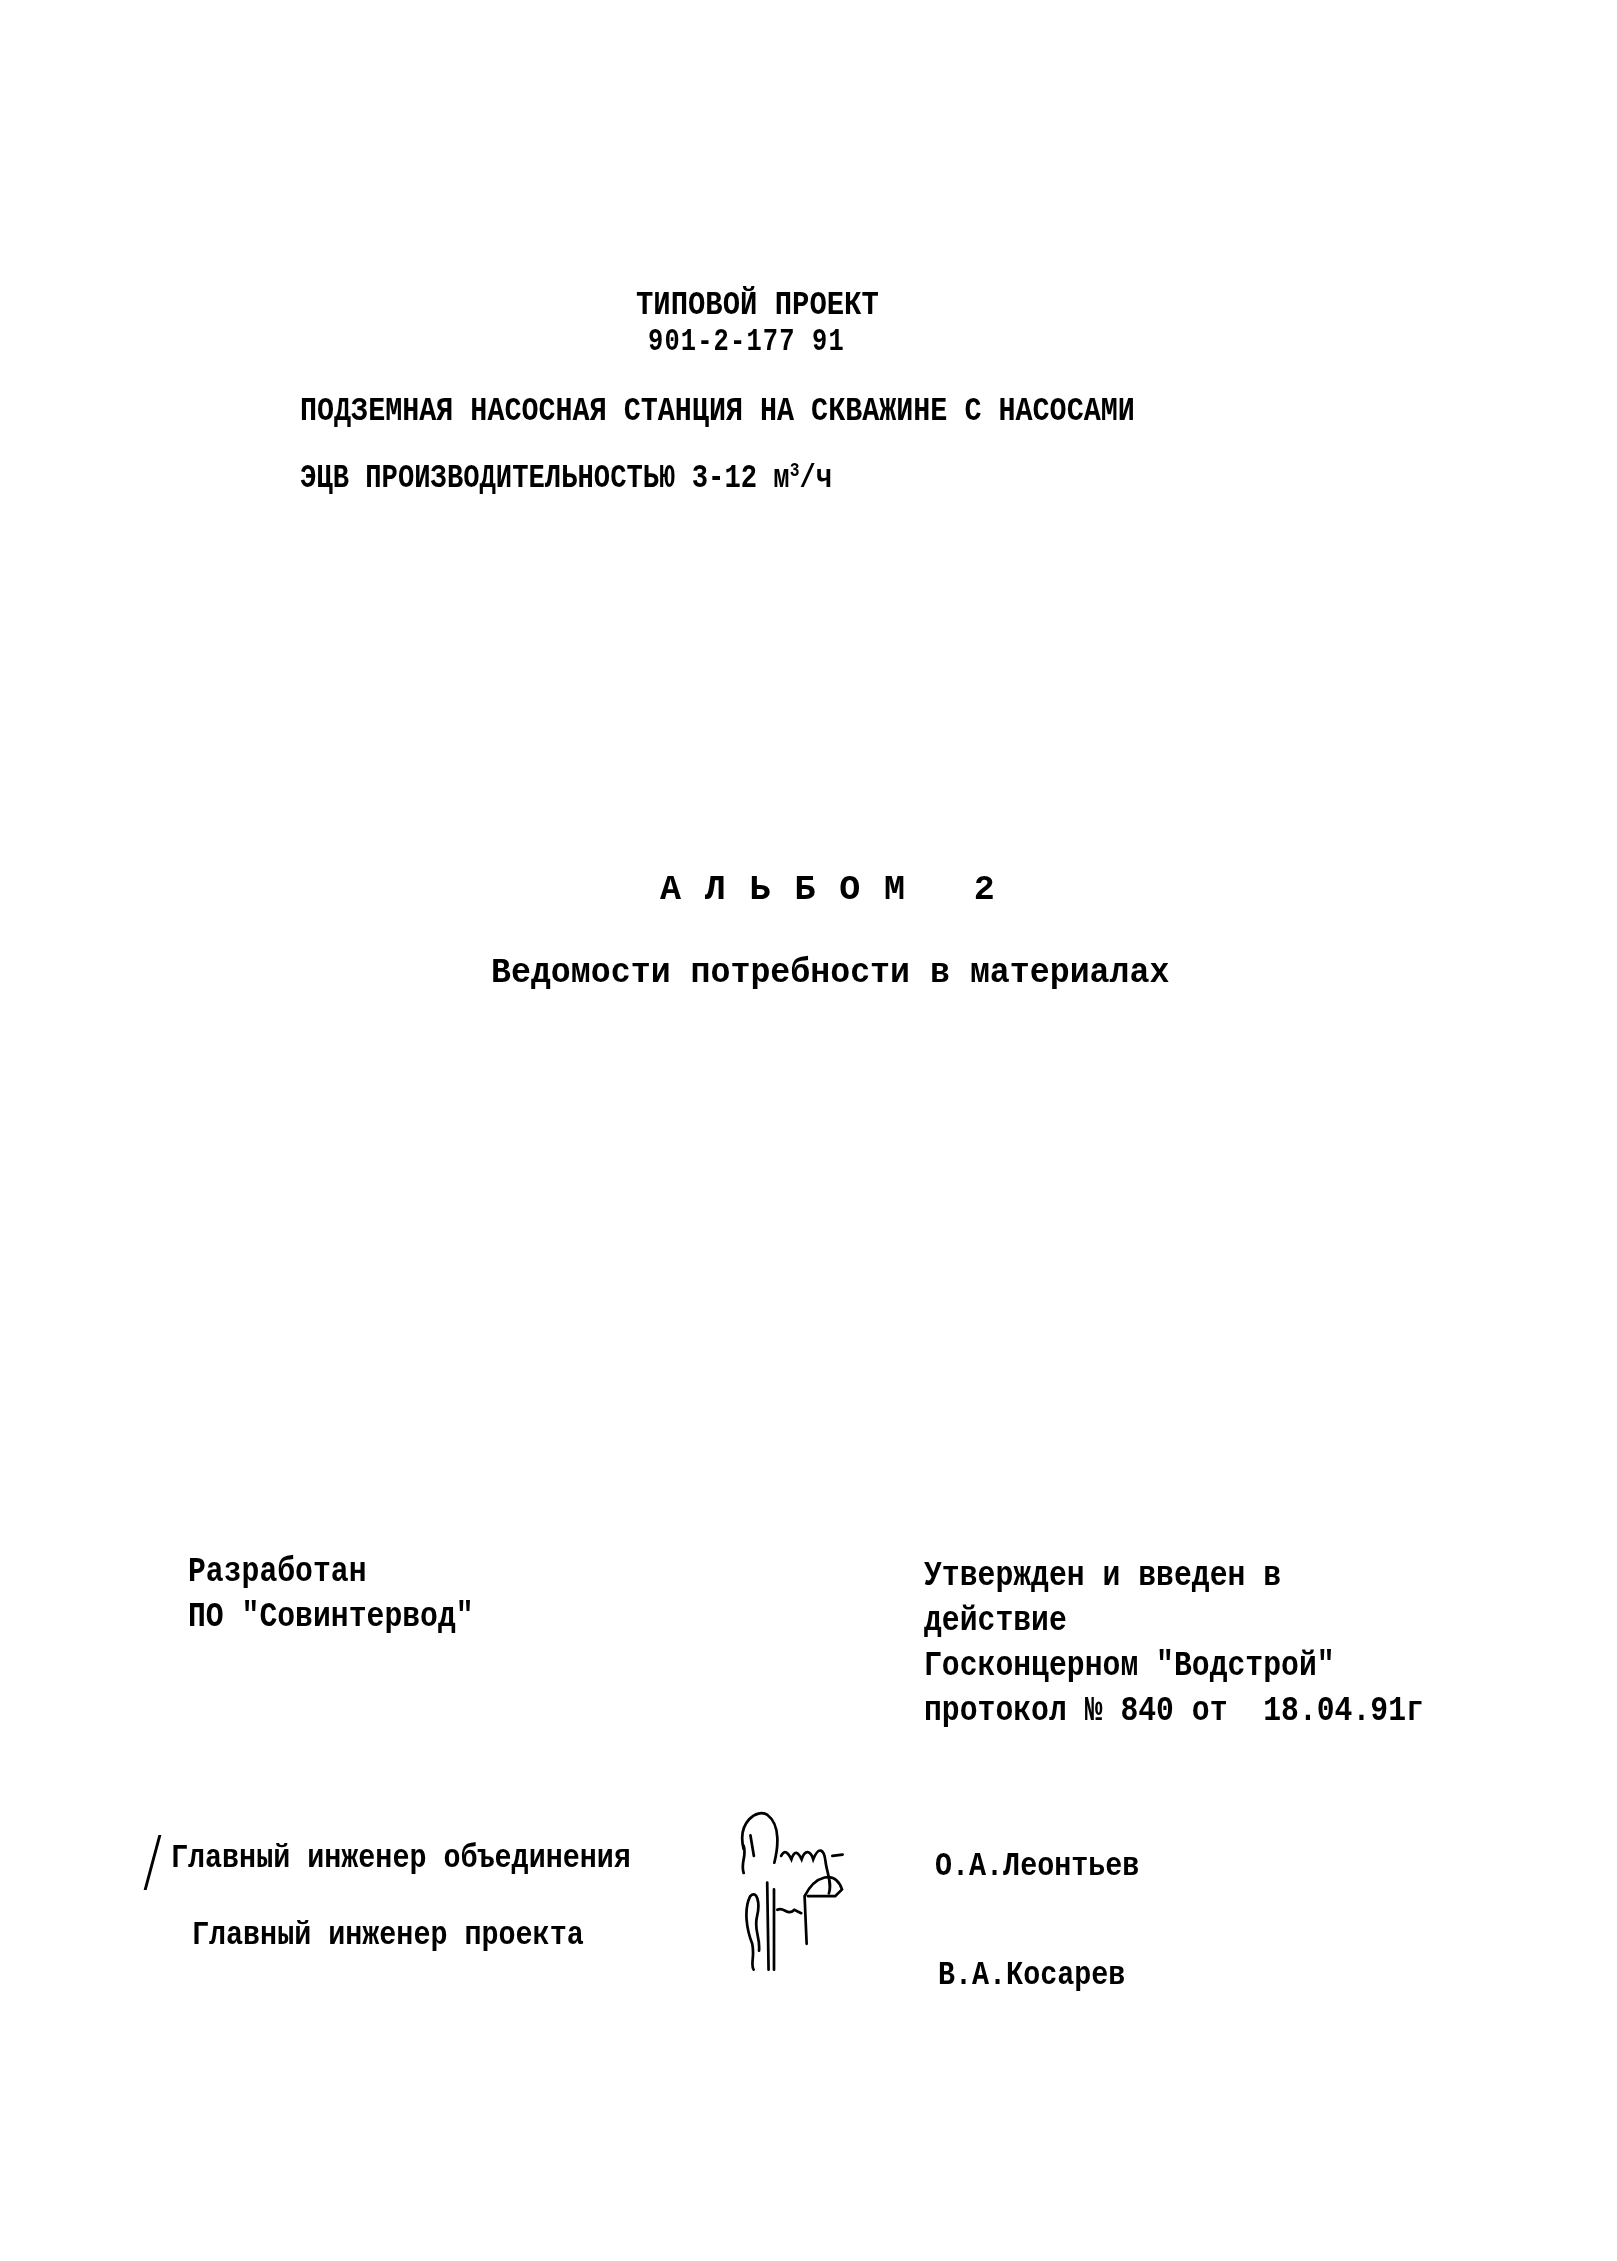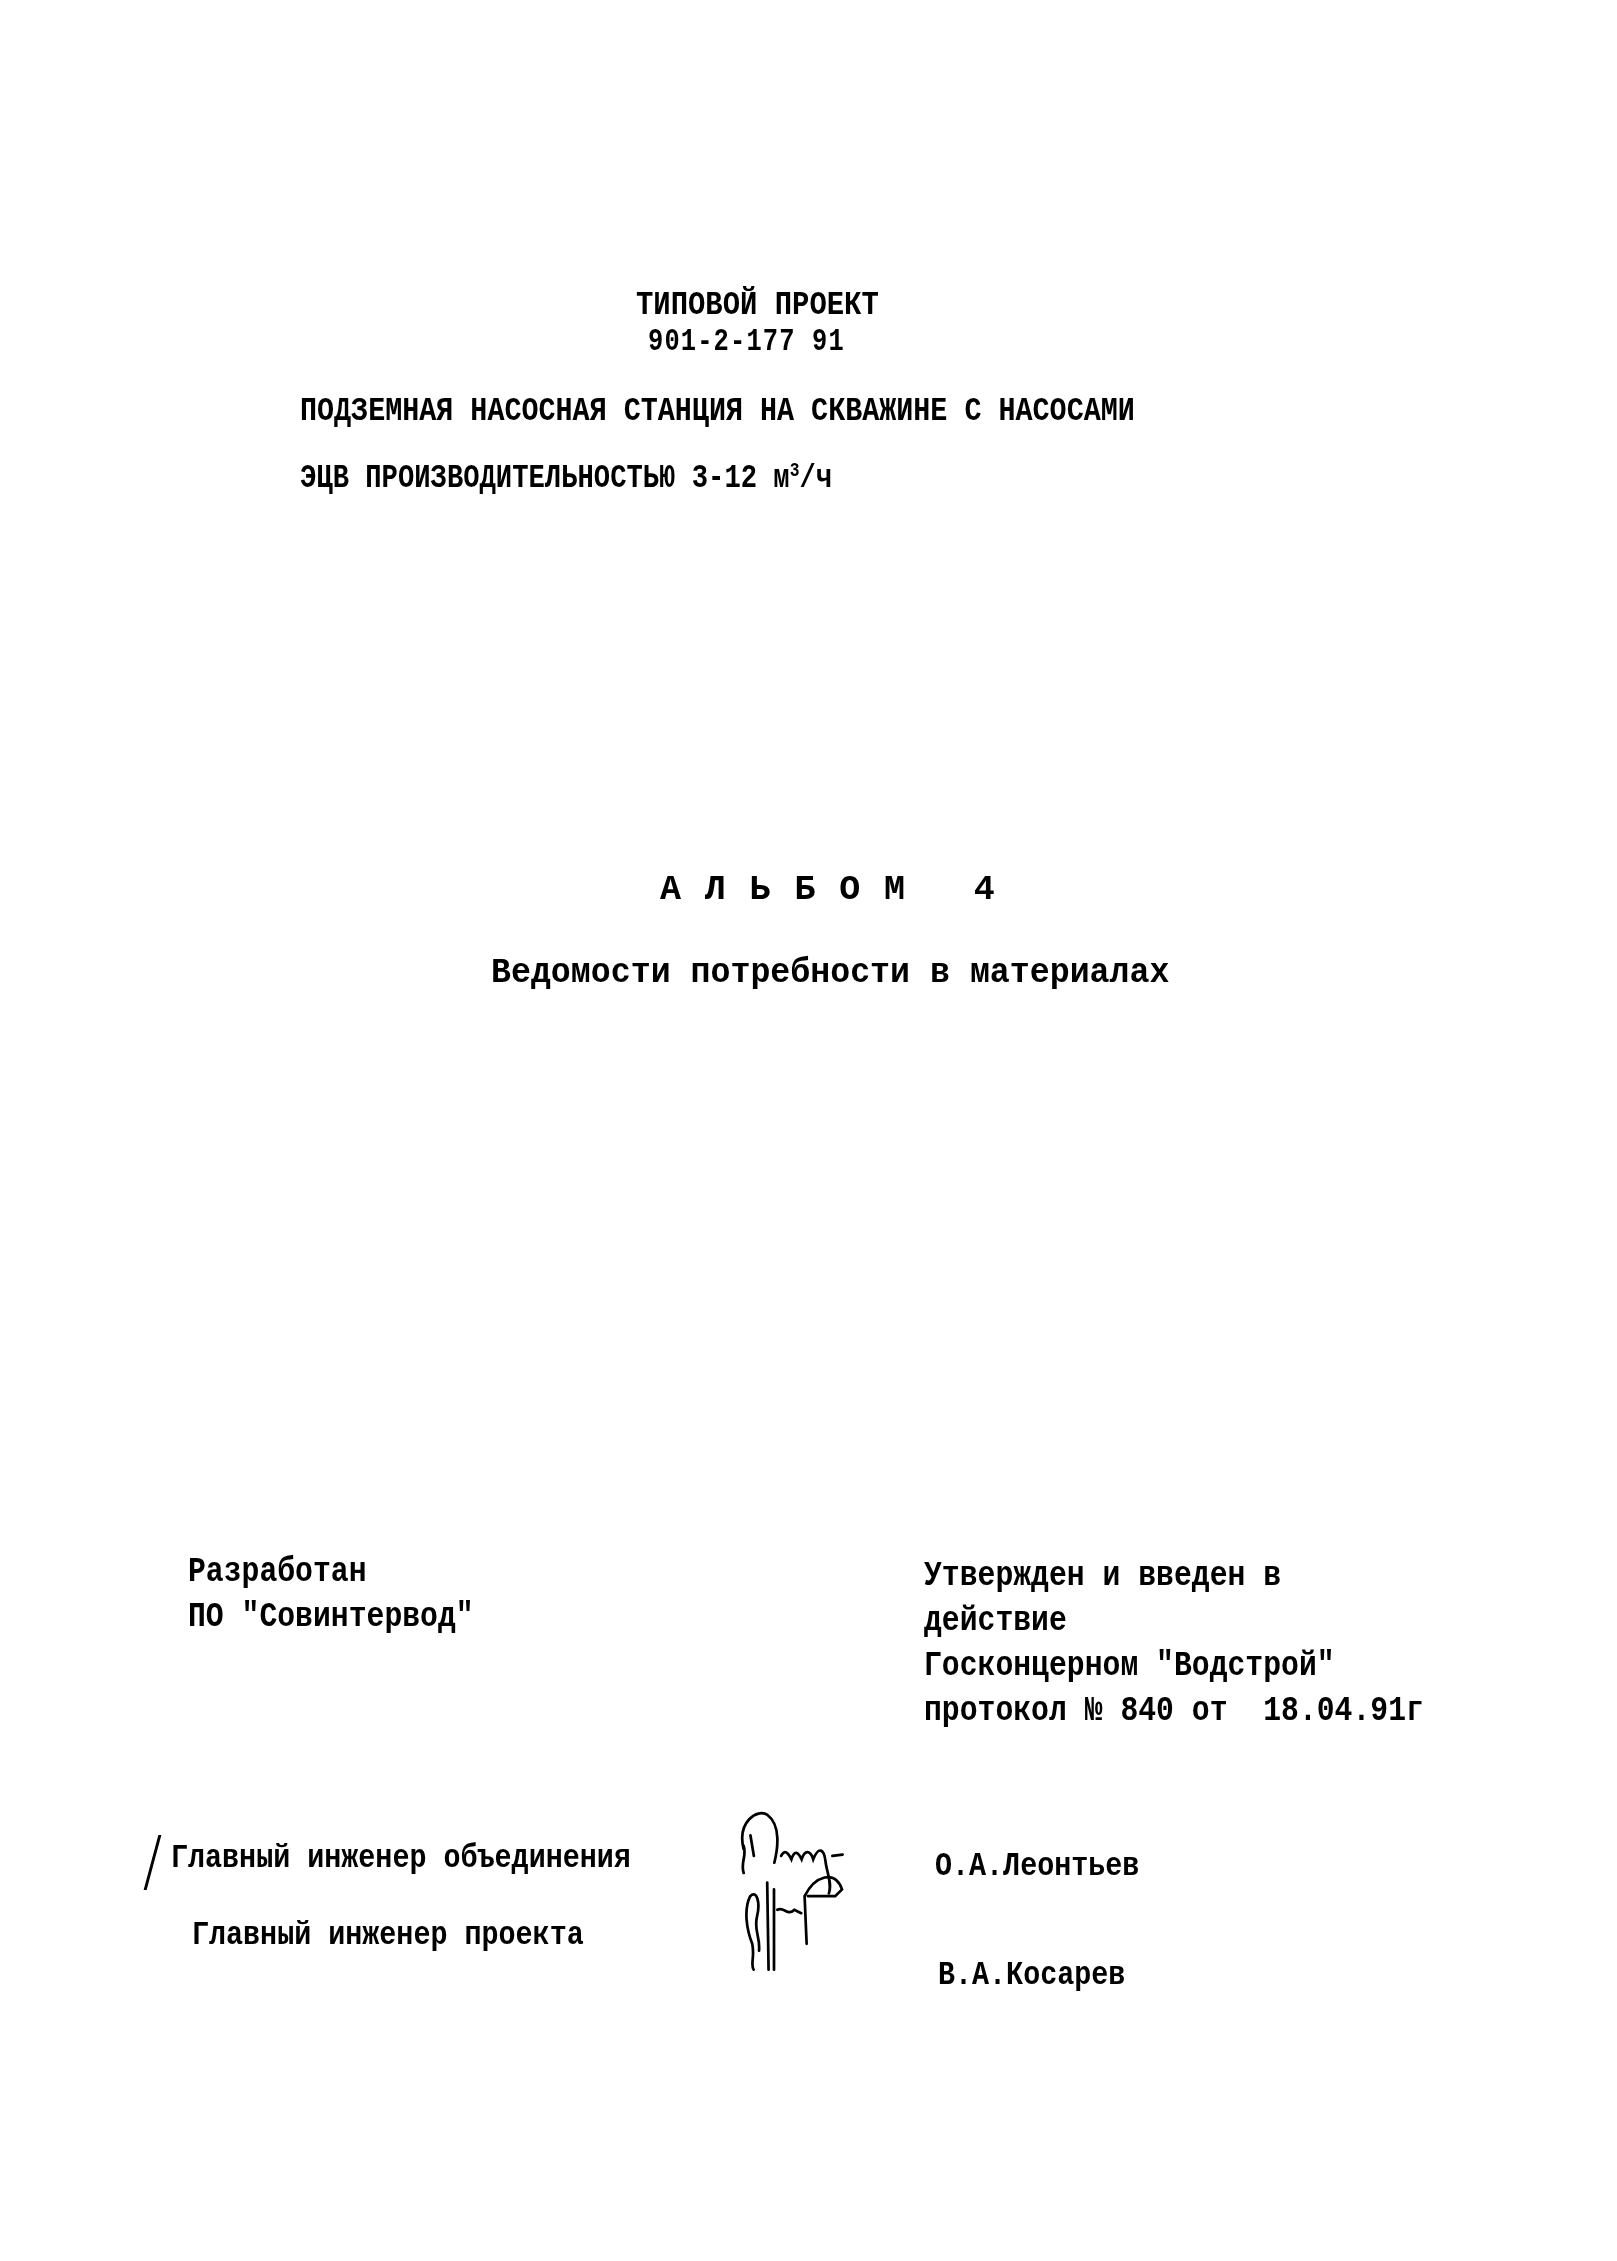--- a/index.html
+++ b/index.html
@@ -16,21 +16,21 @@
 <body>
 
 <div class="t caps" style="left:636px; top:288px; font-size:34px; transform:scaleX(0.85);">ТИПОВОЙ ПРОЕКТ</div>
 <div class="t caps" style="left:648px; top:326px; font-size:31px; letter-spacing:1.4px; transform:scaleX(0.82);">901-2-177 91</div>
 
 <div class="t sub" style="left:300px; top:394px; font-size:34px; transform:scaleX(0.835);">ПОДЗЕМНАЯ НАСОСНАЯ СТАНЦИЯ НА СКВАЖИНЕ С НАСОСАМИ</div>
 <div class="t sub" style="left:300px; top:461px; font-size:34px; transform:scaleX(0.80);">
   <span>ЭЦВ ПРОИЗВОДИТЕЛЬНОСТЬЮ 3-12 м</span><sup>3</sup><span>/ч</span>
 </div>
 
-<div class="t" style="left:660px; top:873px; font-size:35px; white-space:pre; letter-spacing:1.4px;">А Л Ь Б О М   4</div>
+<div class="t" style="left:660px; top:873px; font-size:35px; white-space:pre; letter-spacing:1.4px;">А Л Ь Б О М   2</div>
 <div class="t" style="left:491px; top:956px; font-size:35px; transform:scaleX(0.95); transform-origin:left top;">Ведомости потребности в материалах</div>
 
 <div class="t body" style="left:188px; top:1555px; transform:scaleX(0.85); transform-origin:left top;">Разработан</div>
 <div class="t body" style="left:188px; top:1600px; transform:scaleX(0.85); transform-origin:left top;">ПО "Совинтервод"</div>
 
 <div class="t body" style="left:924px; top:1559px; transform:scaleX(0.85); transform-origin:left top;">Утвержден и введен в</div>
 <div class="t body" style="left:924px; top:1604px; transform:scaleX(0.85); transform-origin:left top;">действие</div>
 <div class="t body" style="left:924px; top:1649px; transform:scaleX(0.85); transform-origin:left top;">Госконцерном "Водстрой"</div>
 <div class="t body" style="left:924px; top:1694px; white-space:pre; transform:scaleX(0.85); transform-origin:left top;">протокол № 840 от  18.04.91г</div>
 

